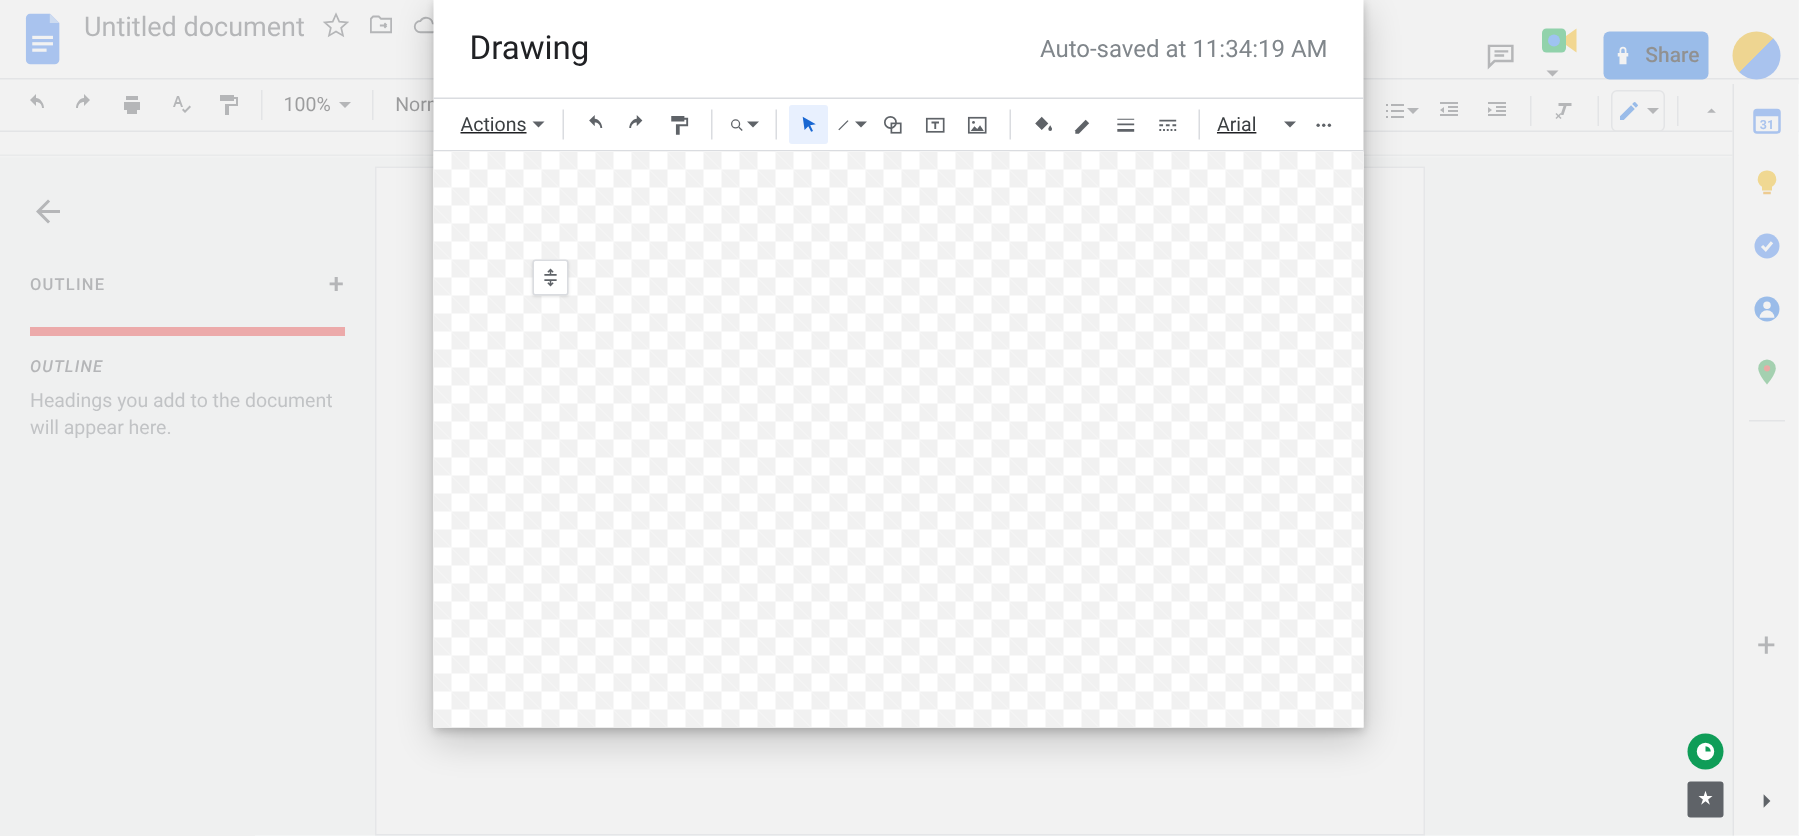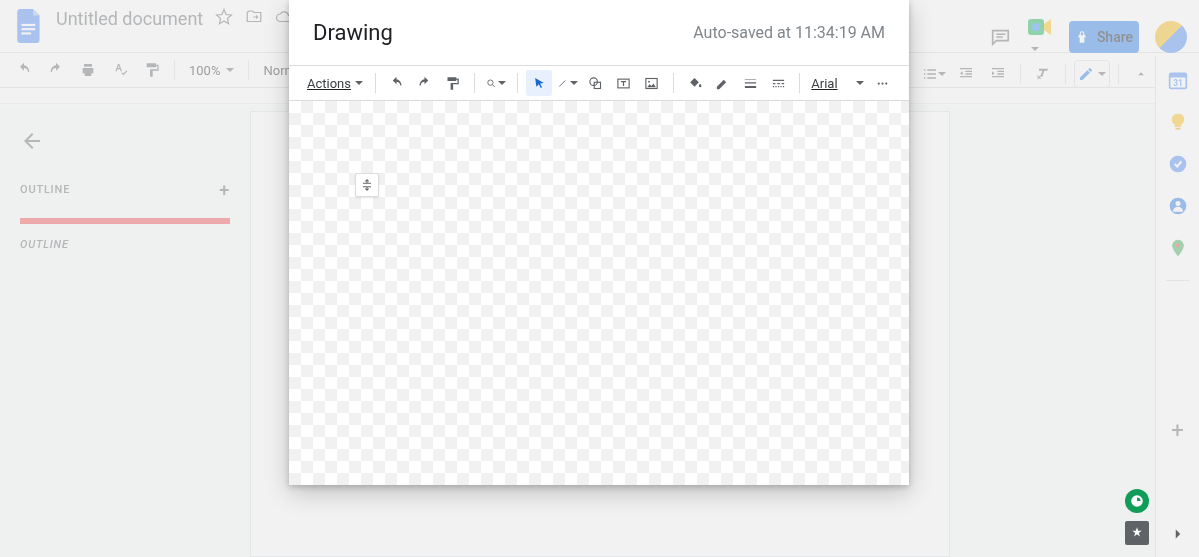--- a/index.html
+++ b/index.html
@@ -214,20 +214,21 @@
       <div class="back-arrow">
           <svg width="24" height="24" viewBox="0 0 24 24">
             <path fill="#5f6368" d="M20 11H7.8l5.6-5.6L12 4l-8 8 8 8 1.4-1.4L7.8 13H20z"></path>
           </svg>
         </div>
       <div class="panel-label">
         <span>OUTLINE</span>
         <span style="font-size:18px;color:#5f6368;">+</span>
       </div>
       <div class="panel-sub">OUTLINE</div>
+      <div class="panel-text">Headings you add to the document will appear here.</div>
     </div>
     <div class="page"></div>
   </div>
 
   <div class="side-panel">
     <span class="side-icon">
         <svg viewBox="0 0 24 24">
           <rect x="2" y="4" width="20" height="18" rx="2" fill="#fff" stroke="#4285f4" stroke-width="2"></rect>
           <rect x="2" y="4" width="20" height="5" fill="#4285f4"></rect>
           <text x="12" y="19" text-anchor="middle" font-size="10" fill="#4285f4" font-weight="bold">31</text>

